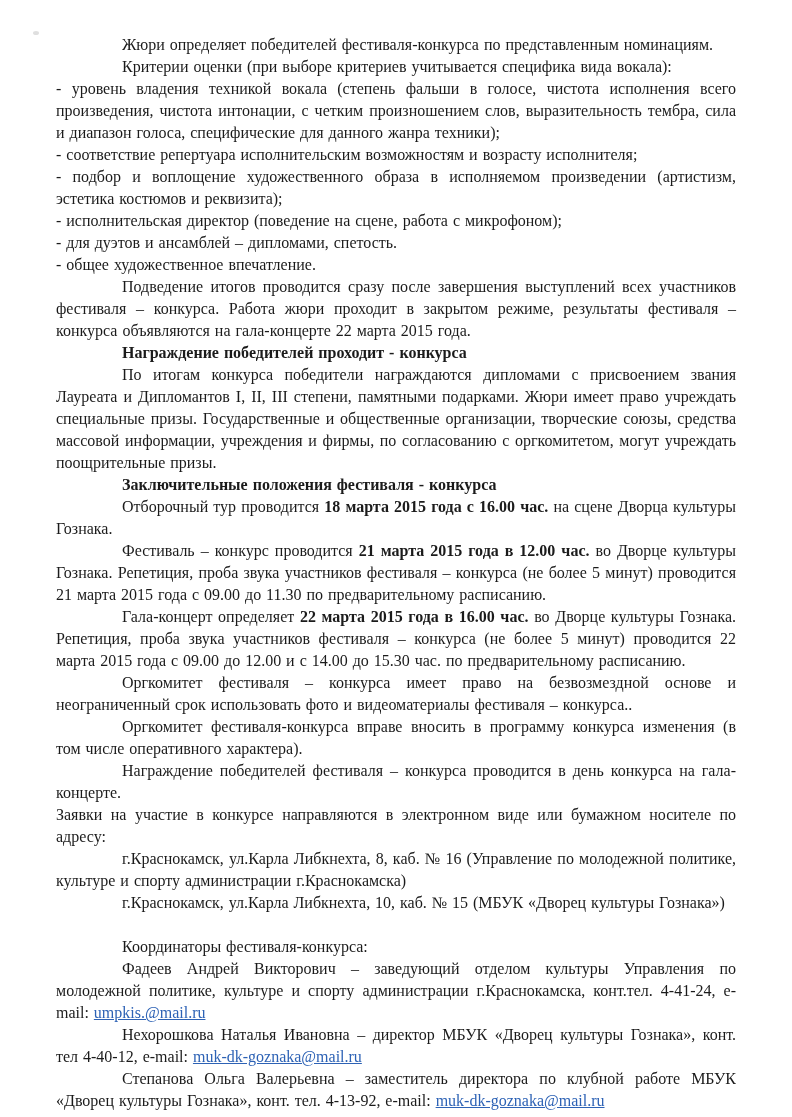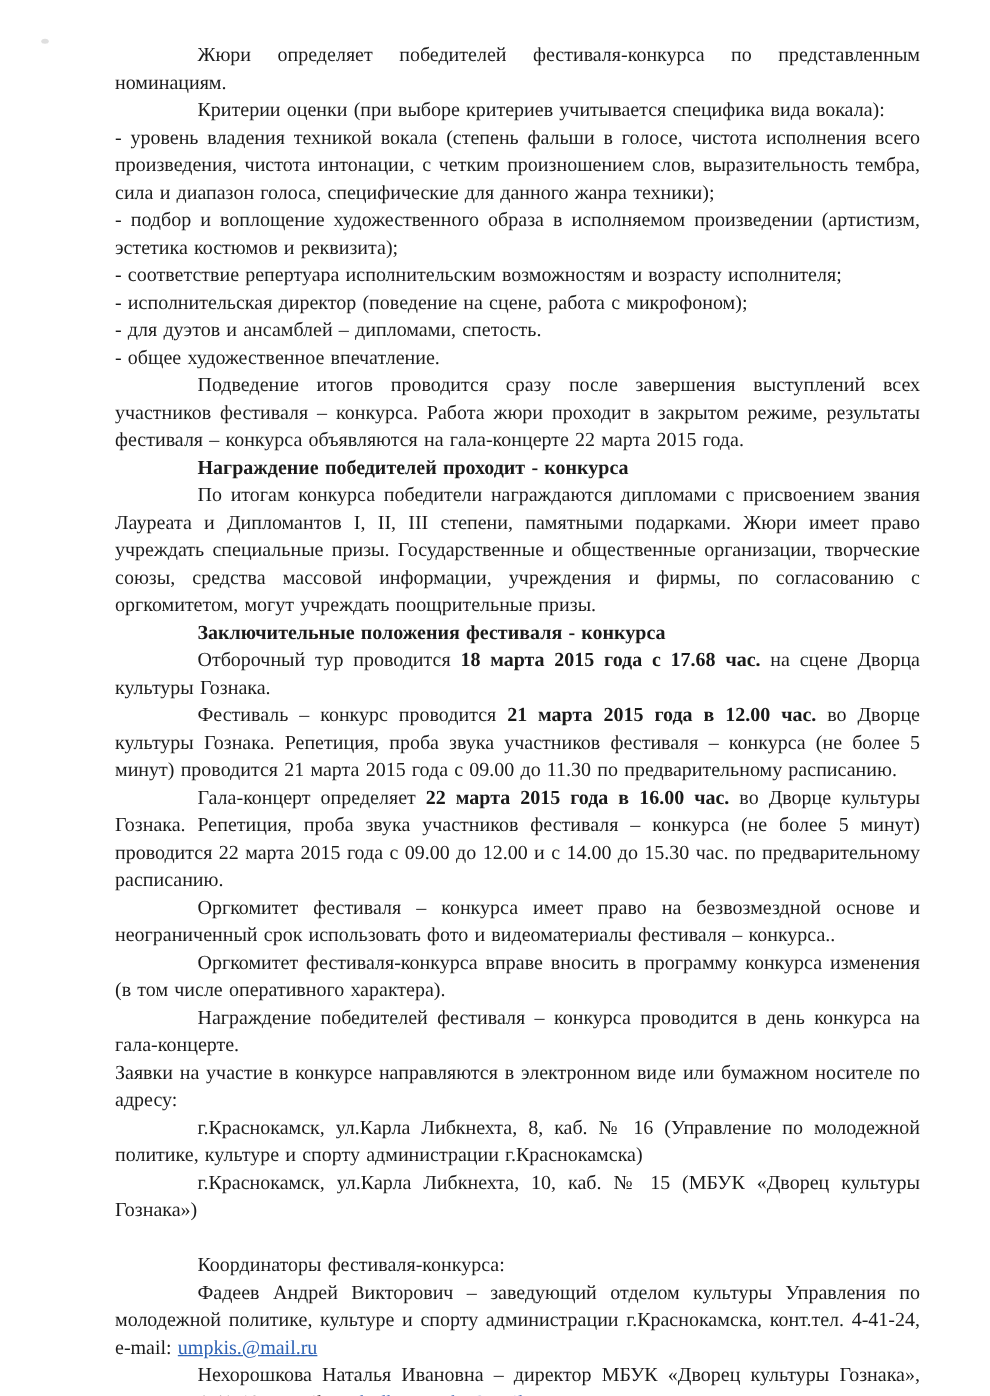--- a/index.html
+++ b/index.html
@@ -2,21 +2,21 @@
 <html><head>
 <meta charset="utf-8">
 <style>
   html, body { margin: 0; padding: 0; background: #ffffff; }
   .page {
     position: relative;
     width: 792px;
     height: 1117px;
     box-sizing: border-box;
     background: #ffffff;
-    padding: 34px 56px 30px 92px;
+    padding: 34px 56px 30px 56px;
     font-family: "Liberation Serif", "DejaVu Serif", serif;
     font-size: 16px;
     line-height: 22px;
     color: #1b1b1b;
     overflow: hidden;
   }
   .para {
     margin: 0;
     text-align: justify;
     word-spacing: 0.06em;
@@ -42,35 +42,36 @@
 </style>
 </head>
 <body>
 
 <div class="page" style="color: rgb(27, 27, 27); background: rgb(255, 255, 255);">
   <div class="scan-speck"></div>
   <div class="doc" id="doc">
       <p class="para indent"><span>Жюри определяет победителей фестиваля-конкурса по представленным номинациям.</span></p>
       <p class="para indent"><span>Критерии оценки (при выборе критериев учитывается специфика вида вокала):</span></p>
       <p class="para"><span>- уровень владения техникой вокала (степень фальши в голосе, чистота исполнения всего произведения, чистота интонации, с четким произношением слов,  выразительность тембра, сила и диапазон голоса, специфические для данного жанра техники);</span></p>
+      <p class="para"><span>- соответствие репертуара исполнительским возможностям и возрасту исполнителя;</span></p>
       <p class="para"><span>-   подбор и воплощение художественного образа в исполняемом произведении (артистизм, эстетика костюмов и реквизита);</span></p>
-      <p class="para"><span>- соответствие репертуара исполнительским возможностям и возрасту исполнителя;</span></p>
       <p class="para"><span>- исполнительская директор (поведение на сцене, работа с микрофоном);</span></p>
       <p class="para"><span>- для дуэтов и ансамблей – дипломами, спетость.</span></p>
       <p class="para"><span>- общее художественное впечатление.</span></p>
       <p class="para indent"><span>Подведение итогов проводится сразу после завершения выступлений всех участников фестиваля – конкурса. Работа жюри проходит в закрытом режиме, результаты фестиваля – конкурса объявляются на гала-концерте 22 марта 2015 года.</span></p>
       <p class="para indent"><span class="bold">Награждение победителей проходит - конкурса</span></p>
       <p class="para indent"><span>По итогам конкурса победители награждаются дипломами с присвоением звания Лауреата и Дипломантов I, II, III степени, памятными подарками. Жюри имеет право учреждать специальные призы. Государственные и общественные организации, творческие союзы, средства массовой информации, учреждения и фирмы, по согласованию с оргкомитетом,  могут учреждать поощрительные призы.</span></p>
       <p class="para indent"><span class="bold">Заключительные положения фестиваля - конкурса</span></p>
-      <p class="para indent"><span>Отборочный тур проводится </span><span class="bold">18 марта 2015 года с 17.68 час.</span><span> на сцене Дворца культуры Гознака.</span></p>
+      <p class="para indent"><span>Отборочный тур проводится </span><span class="bold">18 марта 2015 года с 16.00 час.</span><span> на сцене Дворца культуры Гознака.</span></p>
       <p class="para indent"><span>Фестиваль – конкурс проводится  </span><span class="bold">21 марта 2015 года в 12.00 час.</span><span> во Дворце культуры Гознака. Репетиция, проба звука участников фестиваля – конкурса (не более 5 минут) проводится 21 марта 2015 года с 09.00 до 11.30 по предварительному расписанию.</span></p>
       <p class="para indent"><span>Гала-концерт определяет </span><span class="bold">22 марта 2015 года в 16.00 час.</span><span> во Дворце культуры Гознака. Репетиция, проба звука участников фестиваля – конкурса (не более 5 минут) проводится 22 марта 2015 года с 09.00 до 12.00 и с 14.00 до 15.30 час. по предварительному расписанию.</span></p>
       <p class="para indent"><span>Оргкомитет фестиваля – конкурса имеет право на безвозмездной основе и неограниченный срок использовать фото и видеоматериалы фестиваля – конкурса..</span></p>
       <p class="para indent"><span>Оргкомитет фестиваля-конкурса вправе вносить в программу конкурса изменения (в том числе оперативного характера).</span></p>
       <p class="para indent"><span>Награждение победителей фестиваля – конкурса проводится в день конкурса на гала-концерте.</span></p>
       <p class="para"><span>Заявки на участие в конкурсе направляются в электронном виде или бумажном  носителе по адресу:</span></p>
       <p class="para indent"><span>г.Краснокамск, ул.Карла Либкнехта, 8, каб. № 16 (Управление по молодежной политике, культуре и спорту администрации г.Краснокамска)</span></p>
       <p class="para indent"><span>г.Краснокамск, ул.Карла Либкнехта, 10, каб. № 15 (МБУК «Дворец культуры Гознака»)</span></p>
       <p class="para indent space-before"><span>Координаторы фестиваля-конкурса:</span></p>
       <p class="para indent"><span>Фадеев Андрей Викторович – заведующий отделом культуры Управления по молодежной политике, культуре и спорту администрации г.Краснокамска, конт.тел. 4-41-24, e-mail: </span><a class="link" href="#" style="color: rgb(45, 98, 181);">umpkis.@mail.ru</a></p>
       <p class="para indent"><span>Нехорошкова Наталья Ивановна – директор МБУК «Дворец культуры Гознака», конт. тел  4-40-12, e-mail: </span><a class="link" href="#" style="color: rgb(45, 98, 181);">muk-dk-goznaka@mail.ru</a></p>
+      <p class="para indent"><span>Степанова Ольга Валерьевна – заместитель директора по клубной работе МБУК «Дворец культуры Гознака», конт. тел. 4-13-92, e-mail: </span><a class="link" href="#" style="color: rgb(45, 98, 181);">muk-dk-goznaka@mail.ru</a></p>
     </div>
 </div>
 
 </body></html>

